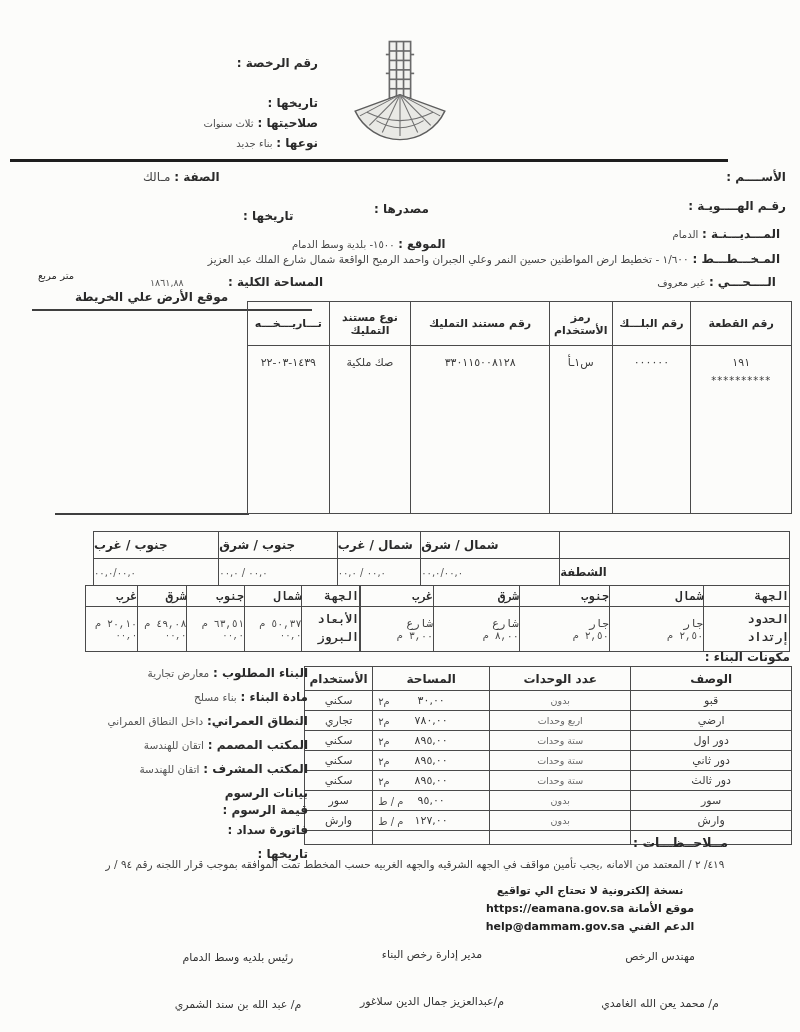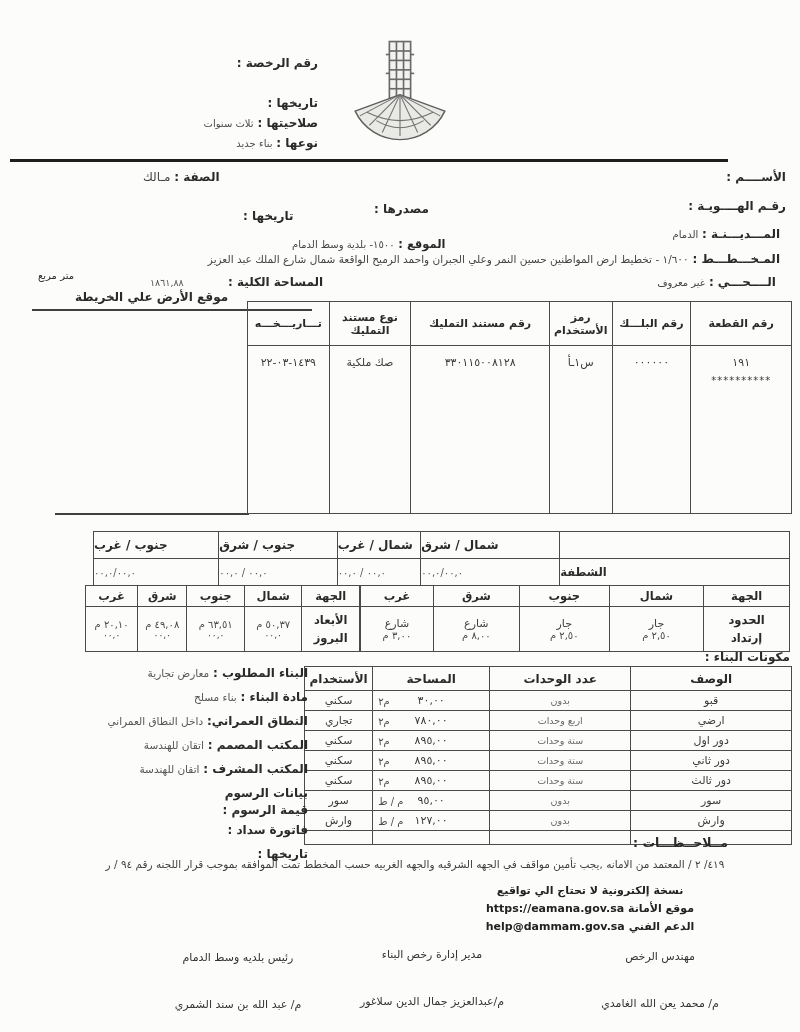--- a/index.html
+++ b/index.html
@@ -42,21 +42,21 @@
 
   
   .chamfer { top:531px; right:10px; width:697px; border-collapse:collapse; table-layout:fixed; }
   .chamfer td { border:1.4px solid #4a4a4a; height:27px; text-align:left; }
   .chamfer .hd { font-size:12px; font-weight:700; }
   .chamfer .vl { font-size:10px; color:#555; letter-spacing:1px; }
 
   
   .bounds-wrap { top:585px; right:10px; width:705px; display:flex; direction:rtl; }
   .bounds { border-collapse:collapse; table-layout:fixed; }
-  .bounds td { border:1.4px solid #4a4a4a; text-align:center; }
+  .bounds td { border:1.4px solid #4a4a4a; text-align:right;font-family:Liberation Mono, monospace; }
   .bounds .hd td { height:21px; font-size:11.5px; font-weight:700; }
   .bounds .dt td { height:45px; }
   .bounds .lblcell { font-size:11.5px; font-weight:700; line-height:1.6; }
   .bounds .kind { font-size:11px; color:#3d3d3d; }
   .bounds .meas { font-size:10px; color:#4a4a4a; }
   .bounds-right { width:61%; }
   .bounds-left  { width:39%; }
 
   
   .comp-label { top:650px; right:10px; font-size:12px; font-weight:700; }

